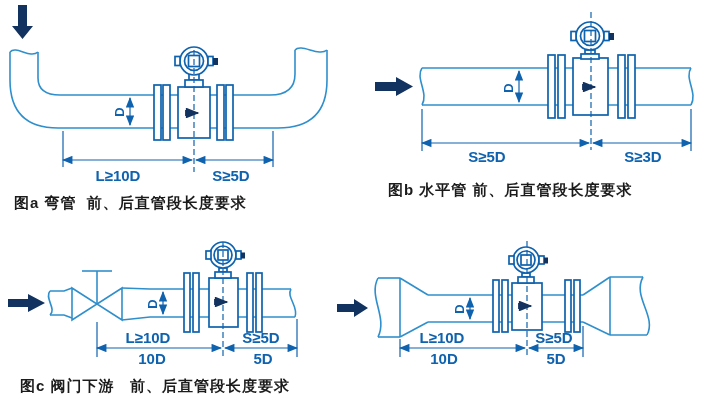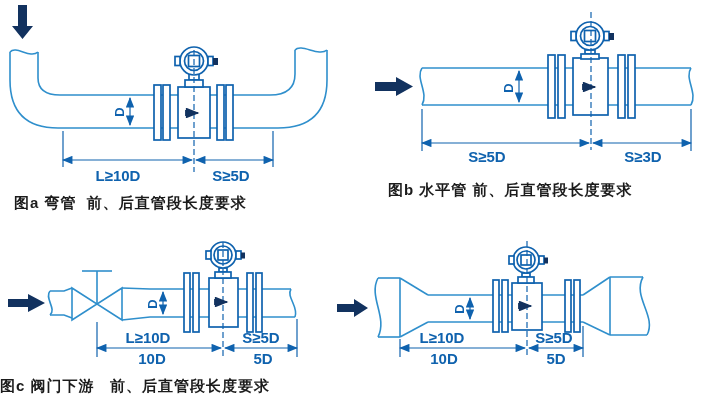--- a/index.html
+++ b/index.html
@@ -259,15 +259,15 @@
     </g>
     <text class="dimtext" x="112" y="118" text-anchor="middle">L≥10D</text>
     <text class="dimtext" x="114" y="139" text-anchor="middle">10D</text>
     <text class="dimtext" x="224" y="118" text-anchor="middle">S≥5D</text>
     <text class="dimtext" x="226" y="139" text-anchor="middle">5D</text>
     <text class="dtext" x="134" y="84" text-anchor="middle" transform="rotate(-90 134 84)">D</text>
   </svg>
 
   <div class="caption" style="left:0;top:194px;width:360px;padding-left:14px">图a 弯管  前、后直管段长度要求</div>
   <div class="caption" style="left:360px;top:181px;width:358px;padding-left:28px">图b 水平管 前、后直管段长度要求</div>
-  <div class="caption" style="left:0;top:377px;width:360px;">图c 阀门下游   前、后直管段长度要求</div>
+  <div class="caption" style="left:0;top:377px;width:360px;padding-left:20px">图c 阀门下游   前、后直管段长度要求</div>
 
 </div>
 
 </body></html>

